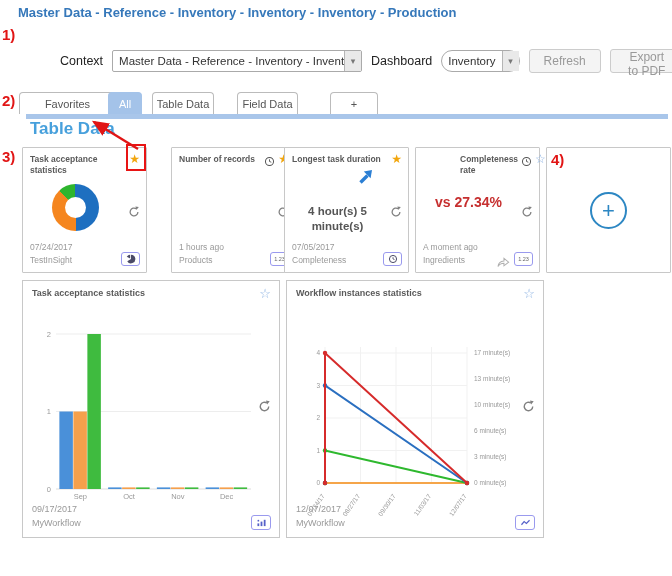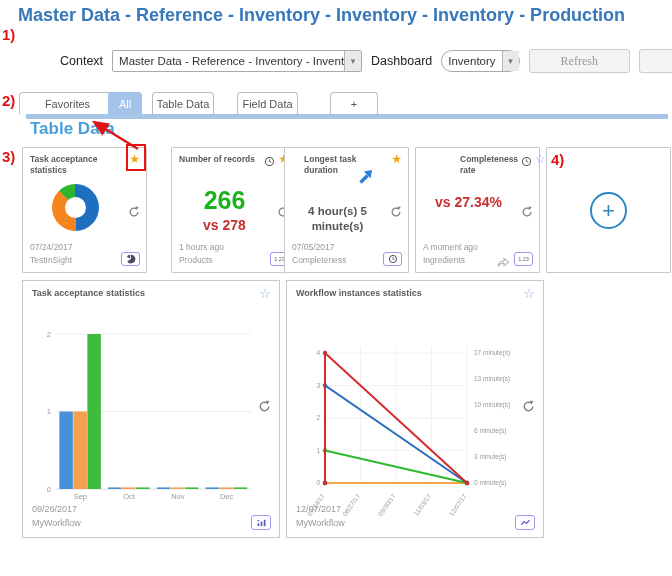--- a/index.html
+++ b/index.html
@@ -1,28 +1,28 @@
 <!DOCTYPE html>
 <html><head>
 <meta charset="utf-8">
 <style>
   * { margin:0; padding:0; box-sizing:border-box; }
   body { font-family:"Liberation Sans", sans-serif; background:#fff; }
   #screen { position:relative; width:672px; height:576px; background:#fff; overflow:hidden; }
 
-  .page-title { position:absolute; left:18px; top:5px; font-size:18px; font-weight:bold; color:#3678ba; }
+  .page-title { position:absolute; left:18px; top:5px; font-size:13px; font-weight:bold; color:#3678ba; }
   .annot { position:absolute; color:#e11515; font-weight:bold; font-size:15px; z-index:6; }
 
   
   .toolbar { position:absolute; left:18px; top:49px; display:flex; align-items:center; gap:9px; height:24px;margin-left:42px; }
   .toolbar .lbl { font-size:12.5px; color:#222; }
   .select { display:flex; align-items:stretch; height:22px; border:1px solid #aaa; background:#fff; border-radius:2px; }
   .select .val { font-size:11.5px; color:#333; padding:4px 6px 0 6px; white-space:nowrap; overflow:hidden; }
   .select .arrow { width:17px; background:#e9e9e9; border-left:1px solid #b5b5b5; display:flex; align-items:center; justify-content:center; font-size:9px; color:#777; }
-  .btn { height:24px; padding:0 31px; font-size:12px; color:#999; background:#f4f4f4; border:1px solid #ccc; border-radius:3px; cursor:pointer;font-family:Liberation Serif, serif; }
+  .btn { height:24px; padding:0 14px; font-size:12px; color:#999; background:#f4f4f4; border:1px solid #ccc; border-radius:3px; cursor:pointer; }
 
   
   .tab { position:absolute; top:92px; height:22px; border:1px solid #bbb; border-bottom:none; border-radius:4px 4px 0 0; background:#fff; color:#555; font-size:11px; display:flex; align-items:center; justify-content:center; z-index:2; }
   .tab.active { background:#a4c3e9; border-color:#a4c3e9; color:#fff; }
   .tabbar { position:absolute; left:26px; top:114px; width:642px; height:5px; background:#a9c6ea; }
 
   .section-title { position:absolute; left:30px; top:119px; font-size:17px; font-weight:600; color:#47a0dc; }
 
   
   .tile { position:absolute; width:125px; height:126px; background:#fff; border:1px solid #c8c8c8; border-radius:1px; }
@@ -126,40 +126,36 @@
     <div class="tile-head">
       <span class="t">Number of records</span>
       <span class="hist">
         <svg viewBox="0 0 12 12" width="11" height="11">
             <circle cx="6" cy="6" r="4.4" fill="none" stroke="#555" stroke-width="1.1"></circle>
             <path d="M6,3.6 L6,6 L8,6.8" fill="none" stroke="#555" stroke-width="1"></path>
           </svg>
       </span>
       <span class="star filled">★</span>
     </div>
-    <div class="kpi">
-      <div class="big">266</div>
-      <div class="vs">vs 278</div>
-    </div>
     <span class="refresh">
       <svg viewBox="0 0 16 16" width="12" height="12">
           <path d="M13.2,8 A5.2,5.2 0 1 1 11,3.7" fill="none" stroke="#808080" stroke-width="1.7"></path>
           <polygon points="9.8,0.6 14.4,1.4 11.2,5.4" fill="#808080"></polygon>
         </svg>
     </span>
     <div class="tile-foot">
       <div>1 hours ago</div>
       <div>Products</div>
     </div>
     <span class="badge">
         <span class="num">1.23</span>
       </span>
   </div>
 
-  <div class="tile" style="left:284px;top:147px;padding-left:12px;">
+  <div class="tile" style="left:284px;top:147px;">
     <div class="tile-head">
       <span class="t">Longest task duration</span>
       <span class="star filled">★</span>
     </div>
     <span class="uparrow">
       <svg viewBox="0 0 16 16" width="16" height="16">
           <path d="M3.5,13.5 L10.5,6.5" stroke="#2b7fd4" stroke-width="3.4"></path>
           <polygon points="15,1 6.8,2.4 13.6,9.2" fill="#2b7fd4"></polygon>
         </svg>
     </span>
@@ -255,21 +251,21 @@
           <rect x="202.625" y="176.4" width="13.5" height="1.6" fill="#3fbb3f"></rect>
         </svg>
     </div>
     <span class="refresh">
       <svg viewBox="0 0 16 16" width="13" height="13">
           <path d="M13.2,8 A5.2,5.2 0 1 1 11,3.7" fill="none" stroke="#808080" stroke-width="1.7"></path>
           <polygon points="9.8,0.6 14.4,1.4 11.2,5.4" fill="#808080"></polygon>
         </svg>
     </span>
     <div class="tile-foot">
-      <div>09/26/2017</div>
+      <div>09/17/2017</div>
       <div>MyWorkflow</div>
     </div>
     <span class="badge">
       <svg viewBox="0 0 12 10" width="11" height="9">
           <rect x="1.5" y="6" width="2" height="3" fill="#5560c8"></rect>
           <rect x="5" y="4" width="2" height="5" fill="#5560c8"></rect>
           <rect x="8.5" y="2" width="2" height="7" fill="#5560c8"></rect>
           <circle cx="2.5" cy="3" r="1" fill="#5560c8"></circle>
         </svg>
     </span>

